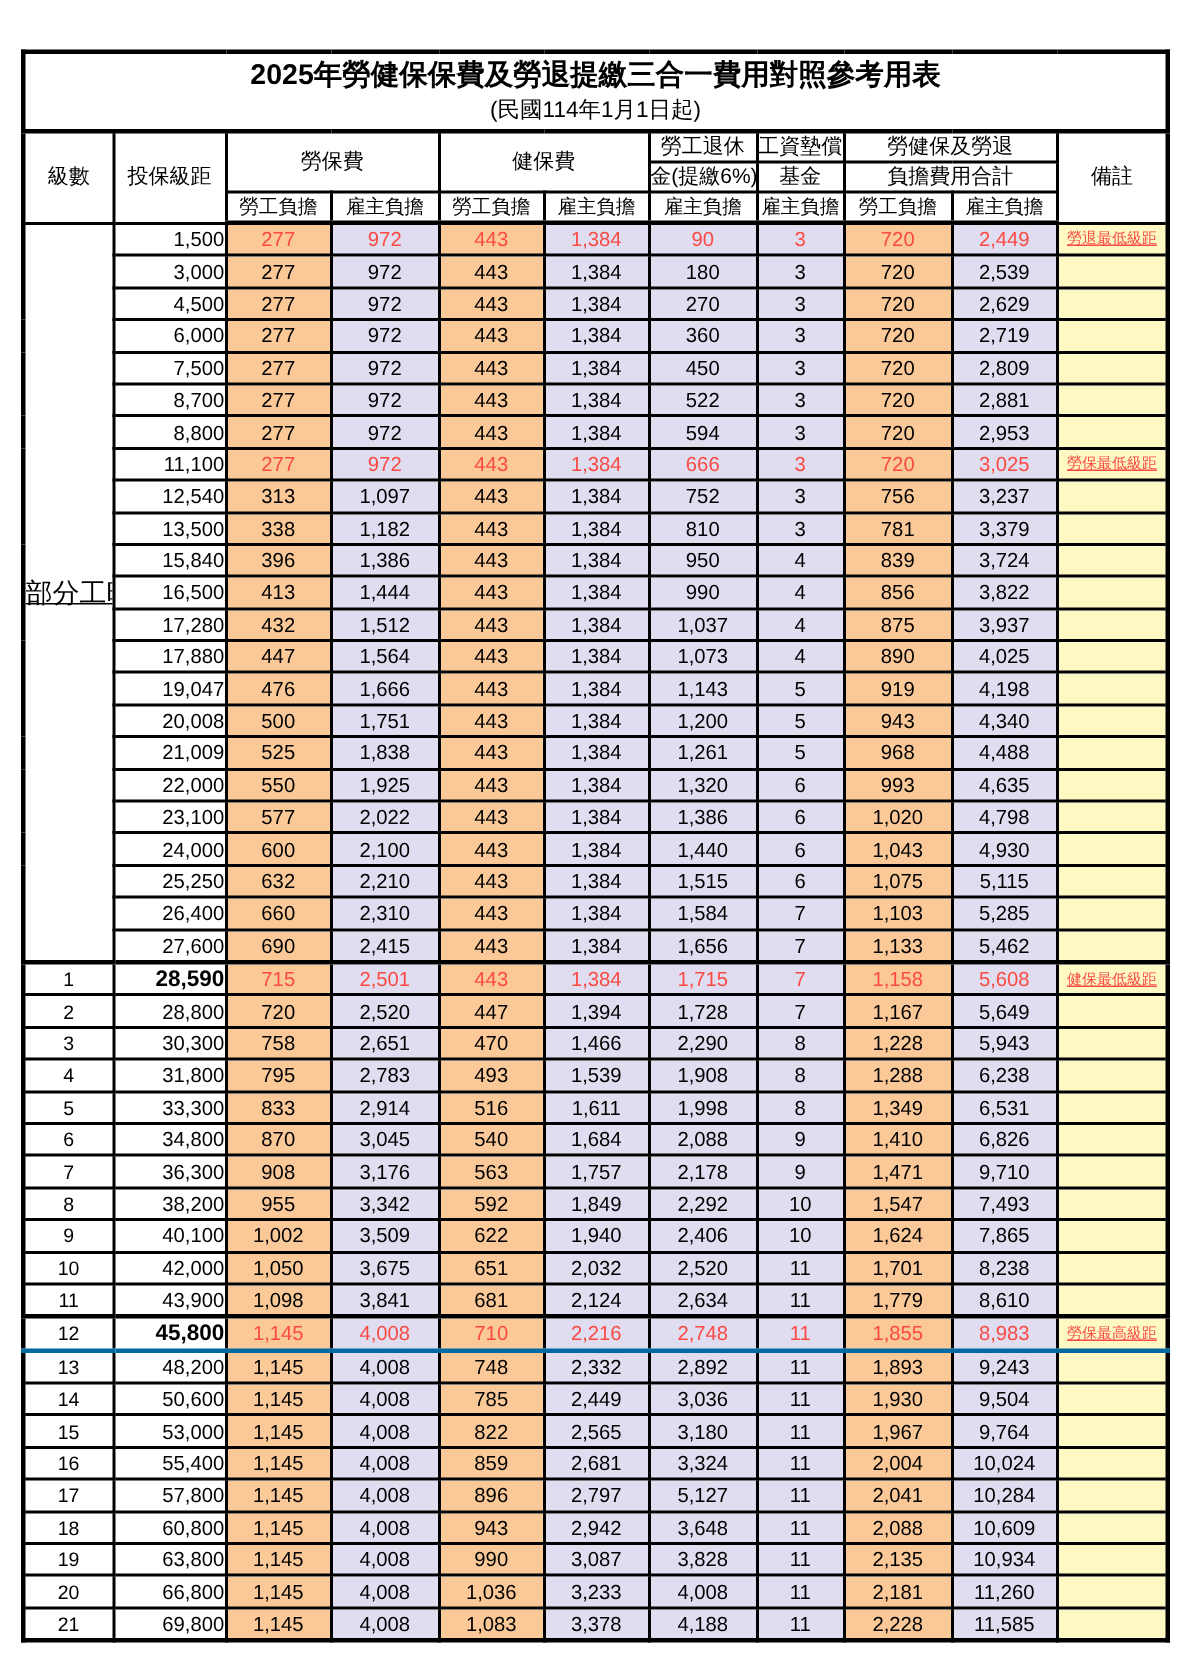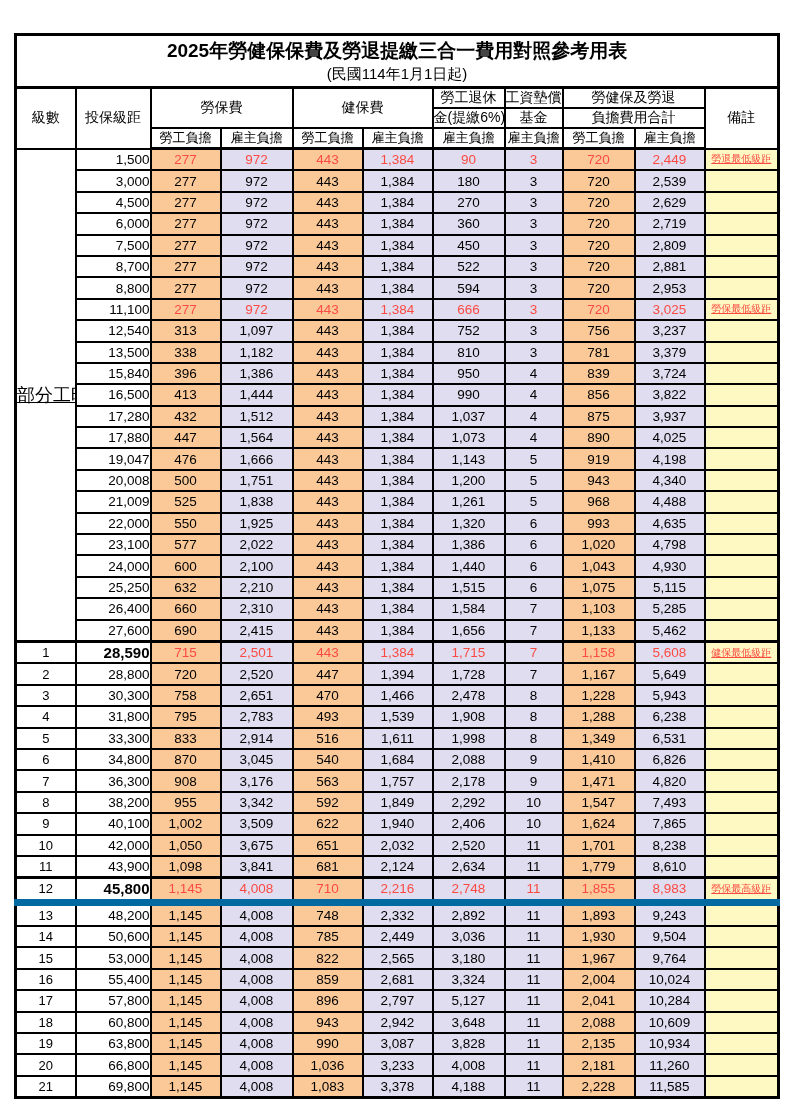--- a/index.html
+++ b/index.html
@@ -29,21 +29,21 @@
   
   tbody td{height:19.4px;font-size:13.5px;}
   td.level-cell{background:#fff;font-size:13px;}
   td.part-time{font-size:18px;letter-spacing:0;text-decoration:underline;}
   td.bracket{background:#fff;font-size:13.5px;text-align:right;}
   td.note{background:#fef9c3;font-size:10px;color:#FB4A42;text-decoration:underline;}
   tr.red-row td.num{color:#FB4A42;}
   tr.red-row td.note{color:#FB4A42;}
   tr.bold-bracket td.bracket{font-weight:bold;font-size:15px;}
   tr.thick-top td{border-top:3px solid #000;}
-  tr.thick-bottom td{border-bottom:7px solid #0369a1;}
+  tr.thick-bottom td{border-bottom:3px solid #0369a1;}
 </style>
 </head>
 <body>
 
 <div class="page">
   <table class="premium">
     <colgroup>
       <col style="width:60px">
         <col style="width:75px">
       <col style="width:70px">
@@ -393,21 +393,21 @@
           <td class="num er">5,649</td>
           <td class="note"></td>
         </tr>
         <tr>
           <td class="level-cell">3</td>
           <td class="bracket">30,300</td>
           <td class="num emp">758</td>
           <td class="num er">2,651</td>
           <td class="num emp">470</td>
           <td class="num er">1,466</td>
-          <td class="num er">2,478</td>
+          <td class="num er">2,290</td>
           <td class="num er">8</td>
           <td class="num emp">1,228</td>
           <td class="num er">5,943</td>
           <td class="note"></td>
         </tr>
         <tr>
           <td class="level-cell">4</td>
           <td class="bracket">31,800</td>
           <td class="num emp">795</td>
           <td class="num er">2,783</td>
@@ -448,21 +448,21 @@
         <tr>
           <td class="level-cell">7</td>
           <td class="bracket">36,300</td>
           <td class="num emp">908</td>
           <td class="num er">3,176</td>
           <td class="num emp">563</td>
           <td class="num er">1,757</td>
           <td class="num er">2,178</td>
           <td class="num er">9</td>
           <td class="num emp">1,471</td>
-          <td class="num er">4,820</td>
+          <td class="num er">9,710</td>
           <td class="note"></td>
         </tr>
         <tr>
           <td class="level-cell">8</td>
           <td class="bracket">38,200</td>
           <td class="num emp">955</td>
           <td class="num er">3,342</td>
           <td class="num emp">592</td>
           <td class="num er">1,849</td>
           <td class="num er">2,292</td>

